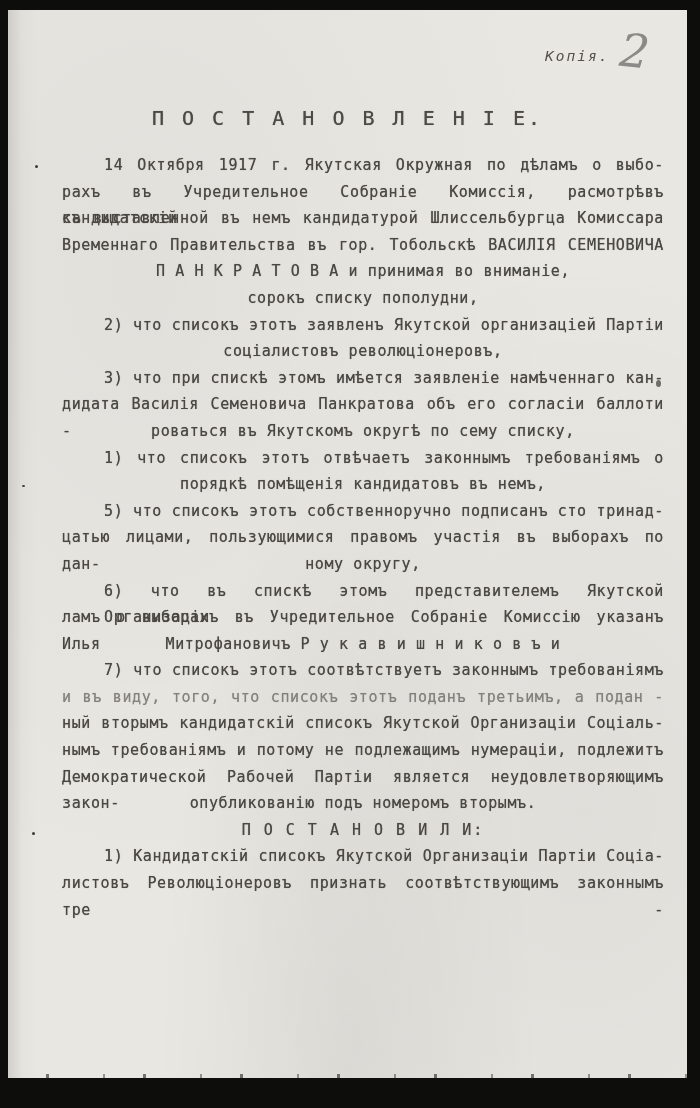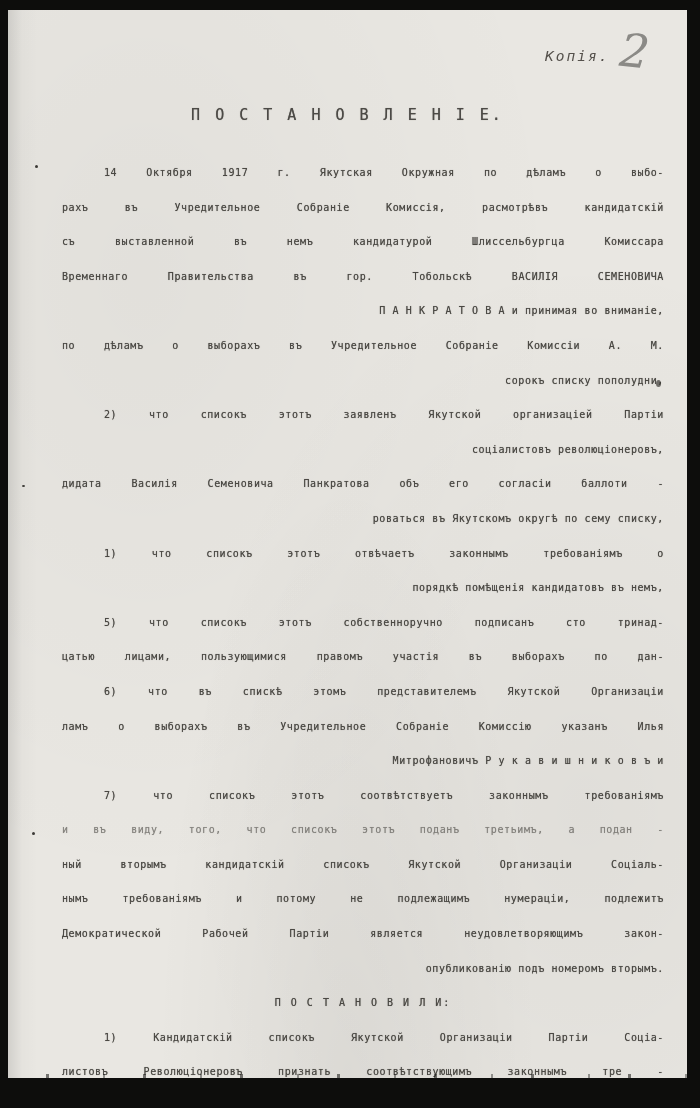--- a/index.html
+++ b/index.html
@@ -39,38 +39,37 @@
     position: absolute; top: 14px; left: 612px;
     font-family: "DejaVu Serif", serif;
     font-style: italic;
     font-size: 46px; font-weight: 400;
     color: #8b8a86;
     transform: rotate(6deg);
   }
   .doc-title {
     position: absolute; top: 96px; left: 0; width: 100%;
     text-align: center;
-    font-size: 15px; letter-spacing: 3px;
+    font-size: 20px; letter-spacing: 3px;
     color: #4c4a46;
     text-shadow: 0 0 0.7px rgba(70,68,64,0.8);
   }
   .body-text {
     position: absolute; top: 142px; left: 54px; width: 602px;
   }
   .line {
     height: 26.6px; line-height: 26.6px;
-    font-size: 10px;
+    font-size: 15px;
     letter-spacing: 0.6px;
     color: #4a4843;
     text-shadow: 0 0 0.7px rgba(70,68,64,0.75);
     white-space: normal;
-    margin-top: 8px;
   }
   .line.justify { text-align: justify; text-align-last: justify; }
-  .line.left    { text-align: right; }
+  .line.left    { text-align: center; }
   .line.center  { text-align: left; text-align-last: center; letter-spacing: 2px; }
   .line.indent  { padding-left: 42px; }
   .line.faded   { opacity: 0.62; }
   .speck {
     position: absolute; border-radius: 50%;
     background: #3c3a36;
   }
 </style>
 </head>
 <body>
@@ -83,30 +82,31 @@
     <div class="page-number">2</div>
 
     <div class="doc-title">П О С Т А Н О В Л Е Н І Е.</div>
 
     <div class="body-text">
         <div class="line justify indent">14 Октября 1917 г. Якутская Окружная по дѣламъ о выбо-</div>
         <div class="line justify">рахъ въ Учредительное Собраніе Комиссія, расмотрѣвъ кандидатскій</div>
         <div class="line justify">съ выставленной въ немъ кандидатурой Шлиссельбургца Комиссара</div>
         <div class="line justify">Временнаго Правительства въ гор. Тобольскѣ ВАСИЛІЯ СЕМЕНОВИЧА</div>
         <div class="line left">П А Н К Р А Т О В А  и принимая во вниманіе,</div>
-        <div class="line justify">по дѣламъ о выборахъ въ Учредительное Собраніе Комиссіи А. М.</div>
         <div class="line left">сорокъ списку пополудни,</div>
         <div class="line justify indent">2) что списокъ этотъ заявленъ Якутской организаціей Партіи</div>
         <div class="line left">соціалистовъ революціонеровъ,</div>
+        <div class="line justify indent">3) что при спискѣ этомъ имѣется заявленіе намѣченнаго кан-</div>
         <div class="line justify">дидата Василія Семеновича Панкратова объ его согласіи баллоти -</div>
         <div class="line left">роваться въ Якутскомъ округѣ по сему списку,</div>
         <div class="line justify indent">1) что списокъ этотъ отвѣчаетъ законнымъ требованіямъ о</div>
         <div class="line left">порядкѣ помѣщенія кандидатовъ въ немъ,</div>
         <div class="line justify indent">5) что списокъ этотъ собственноручно подписанъ сто тринад-</div>
         <div class="line justify">цатью лицами, пользующимися правомъ участія въ выборахъ по дан-</div>
+        <div class="line left">ному округу,</div>
         <div class="line justify indent">6) что въ спискѣ этомъ представителемъ Якутской Организаціи</div>
         <div class="line justify">ламъ о выборахъ въ Учредительное Собраніе Комиссію указанъ Илья</div>
         <div class="line left">Митрофановичъ Р у к а в и ш н и к о в ъ  и</div>
         <div class="line justify indent">7) что списокъ этотъ соотвѣтствуетъ законнымъ требованіямъ</div>
         <div class="line justify faded">и въ виду, того, что списокъ этотъ поданъ третьимъ, а подан -</div>
         <div class="line justify">ный вторымъ кандидатскій списокъ Якутской Организаціи Соціаль-</div>
         <div class="line justify">нымъ требованіямъ и потому не подлежащимъ нумераціи, подлежитъ</div>
         <div class="line justify">Демократической Рабочей Партіи является неудовлетворяющимъ закон-</div>
         <div class="line left">опубликованію подъ номеромъ вторымъ.</div>
         <div class="line center">П О С Т А Н О В И Л И:</div>

